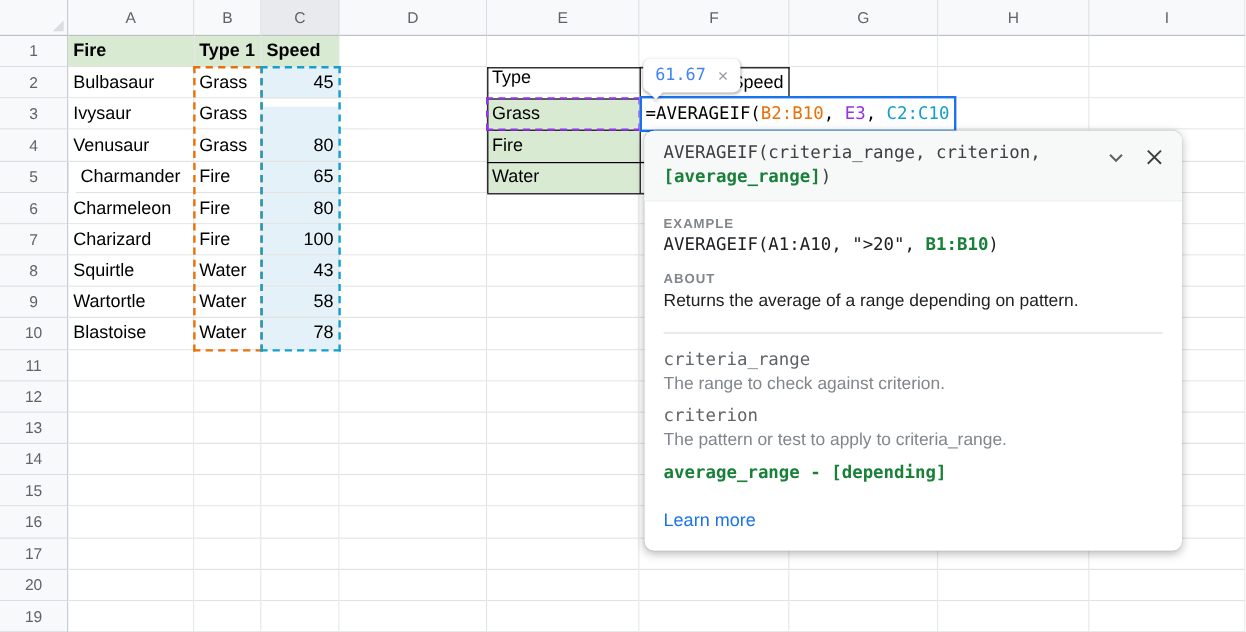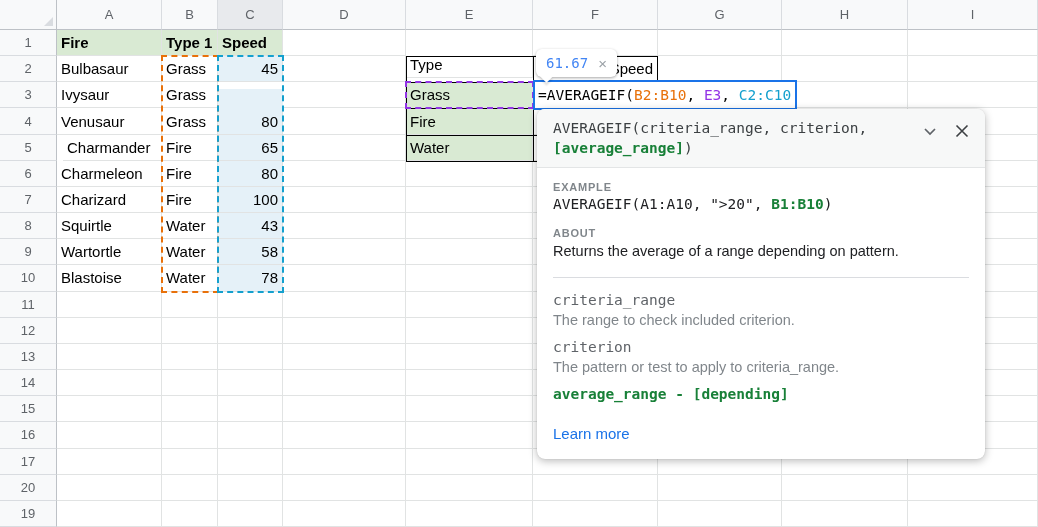--- a/index.html
+++ b/index.html
@@ -316,21 +316,21 @@
       </div>
     </div>
     <div class="popup-body">
       <div class="sec-label">EXAMPLE</div>
       <div class="code"><span>AVERAGEIF(A1:A10, "&gt;20", </span><span class="green-b">B1:B10</span><span>)</span></div>
       <div class="sec-label">ABOUT</div>
       <div class="about-text">Returns the average of a range depending on pattern.</div>
       <div class="divider"></div>
       <div class="param">
         <div class="pname">criteria_range</div>
-        <div class="pdesc">The range to check included criterion.</div>
+        <div class="pdesc">The range to check against criterion.</div>
       </div>
       <div class="param">
         <div class="pname">criterion</div>
         <div class="pdesc">The pattern or test to apply to criteria_range.</div>
       </div>
       <div class="param active">
         <div class="pname">average_range - [depending]</div>
       </div>
       <a class="learn">Learn more</a>
     </div>

